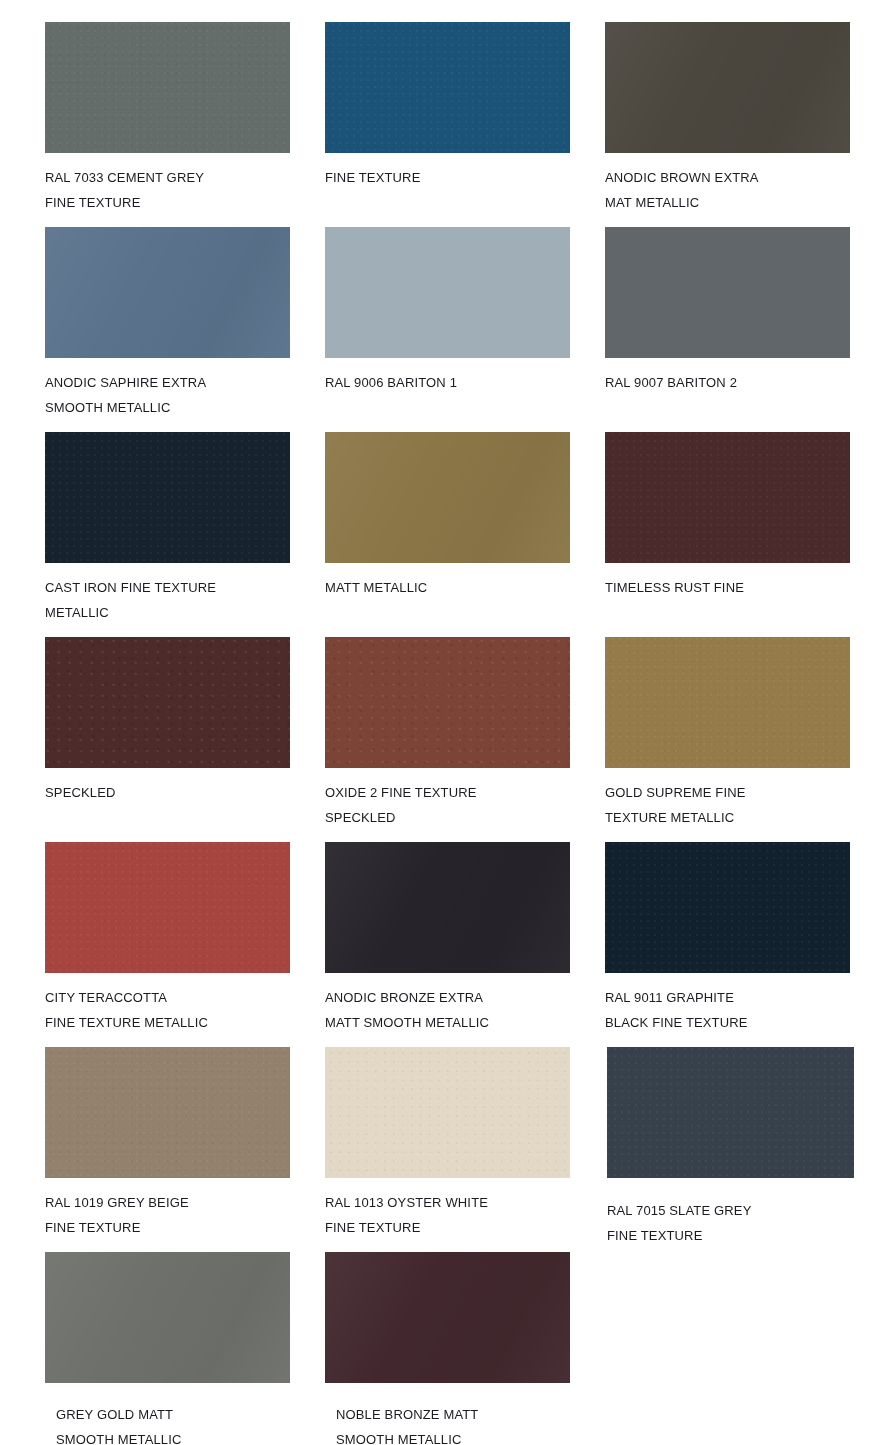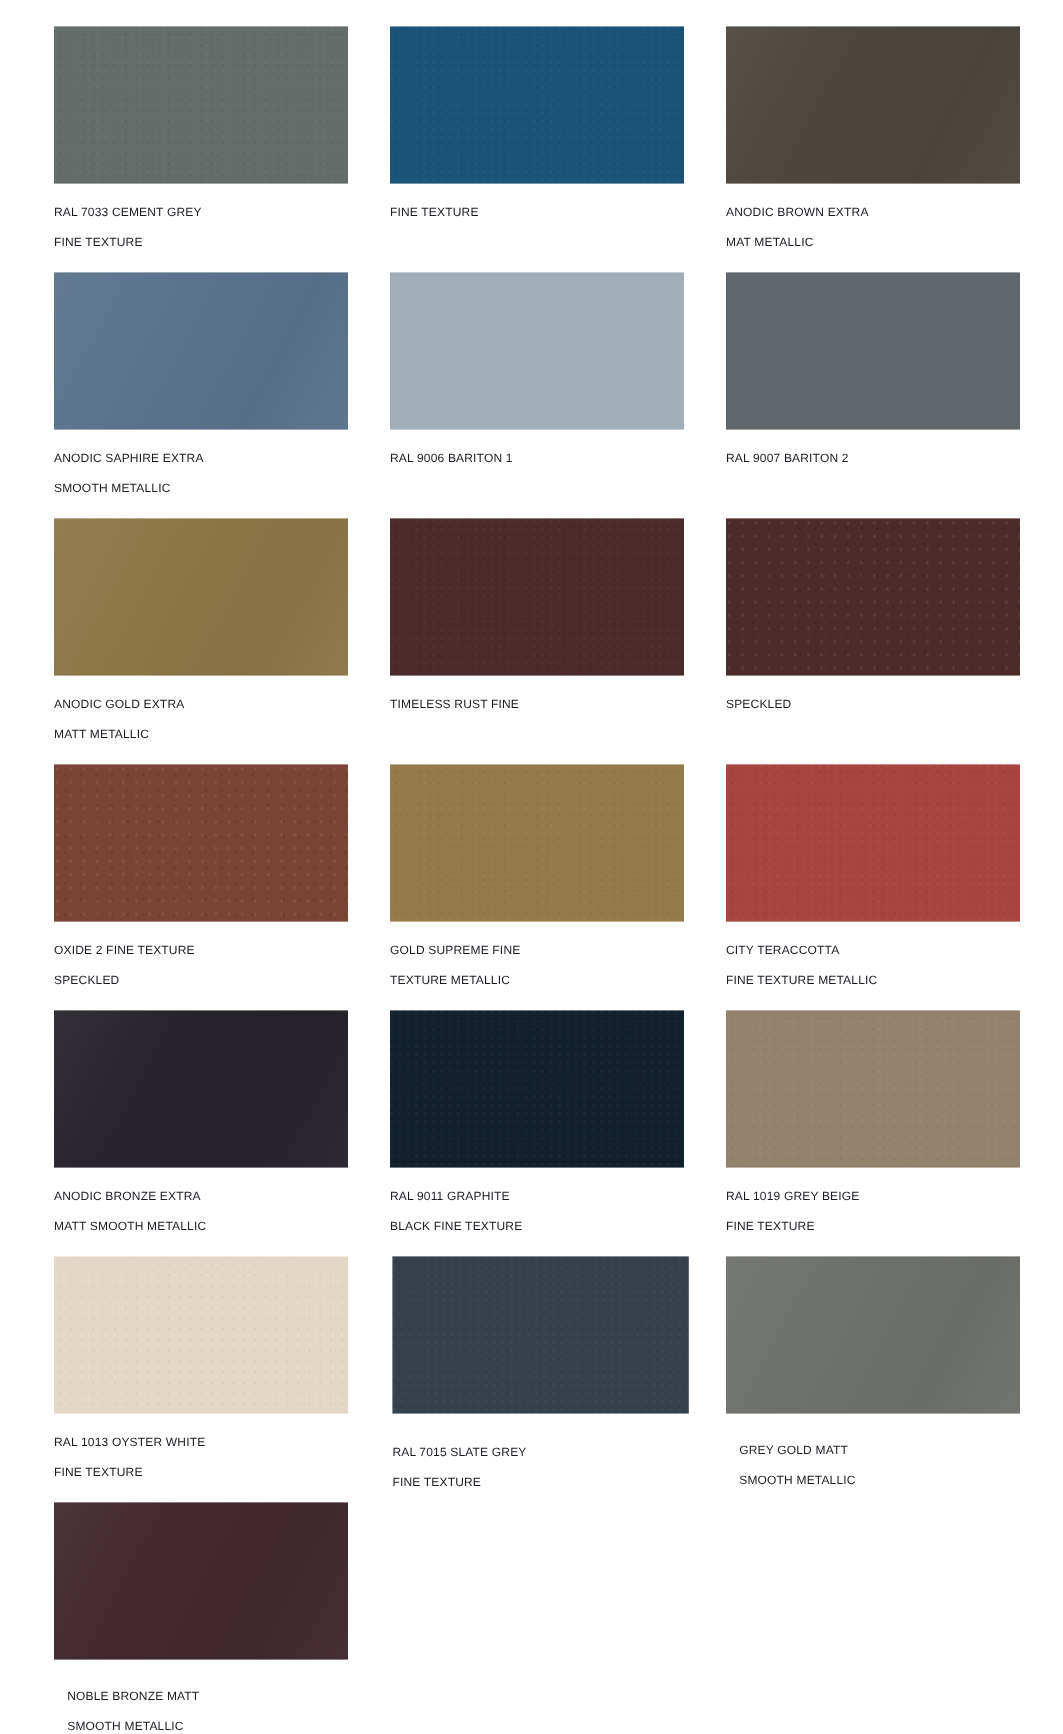--- a/index.html
+++ b/index.html
@@ -78,21 +78,21 @@
   .swatch-chip.tex-metallic::after {
     background-image: linear-gradient(118deg,
         rgba(255,255,255,0.055) 0%,
         rgba(255,255,255,0.0) 38%,
         rgba(0,0,0,0.035) 72%,
         rgba(255,255,255,0.03) 100%);
   }
 
   .swatch-label {
     margin-top: 13px;
-    font-size: 10px;
+    font-size: 13px;
     line-height: 24.5px;
     letter-spacing: 0.15px;
     text-transform: uppercase;
     color: #1b1b22;
     font-weight: 400;
   }
   .swatch-label .lbl-line {
     display: block;
     white-space: nowrap;
   }
@@ -150,23 +150,29 @@
           <span class="lbl-line">RAL 9006 BARITON 1</span>
         </div>
       </div>
       <div class="swatch-cell">
         <div class="swatch-chip " title="RAL 9007 BARITON 2" style="background-color: rgb(96, 102, 106);"></div>
         <div class="swatch-label">
           <span class="lbl-line">RAL 9007 BARITON 2</span>
         </div>
       </div>
       <div class="swatch-cell">
+        <div class="swatch-chip tex-fine" title="CAST IRON FINE TEXTURE METALLIC" style="background-color: rgb(22, 35, 46);"></div>
+        <div class="swatch-label">
+          <span class="lbl-line">CAST IRON FINE TEXTURE</span>
+          <span class="lbl-line">METALLIC</span>
+        </div>
+      </div>
+      <div class="swatch-cell">
         <div class="swatch-chip tex-metallic" title="ANODIC GOLD EXTRA MATT METALLIC" style="background-color: rgb(139, 118, 71);"></div>
         <div class="swatch-label">
-          <span class="lbl-line">ANODIC GOLD EXTRA</span>
           <span class="lbl-line">MATT METALLIC</span>
         </div>
       </div>
       <div class="swatch-cell">
         <div class="swatch-chip tex-fine" title="TIMELESS RUST FINE TEXTURE" style="background-color: rgb(74, 42, 42);"></div>
         <div class="swatch-label">
           <span class="lbl-line">TIMELESS RUST FINE</span>
         </div>
       </div>
       <div class="swatch-cell">

